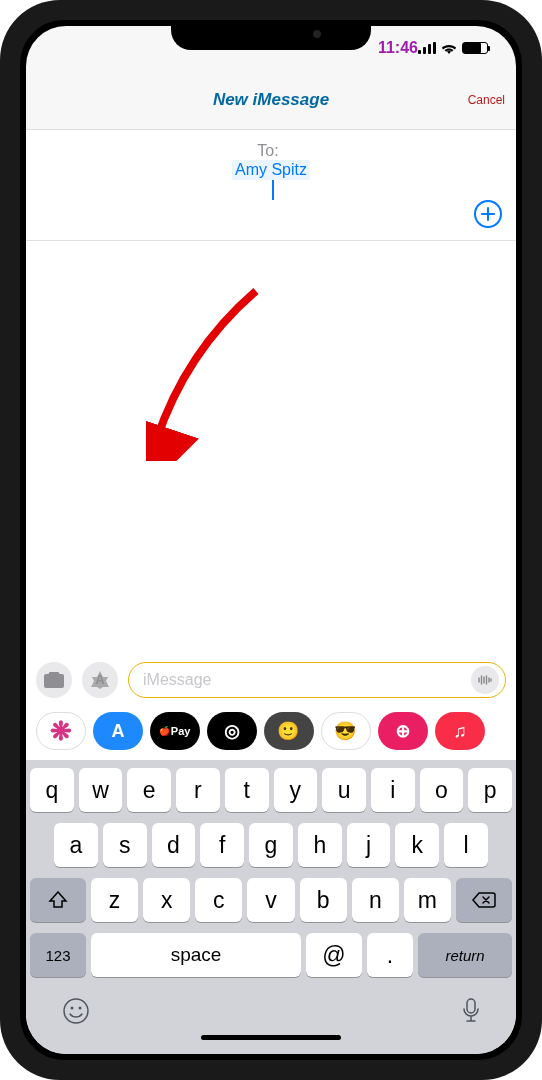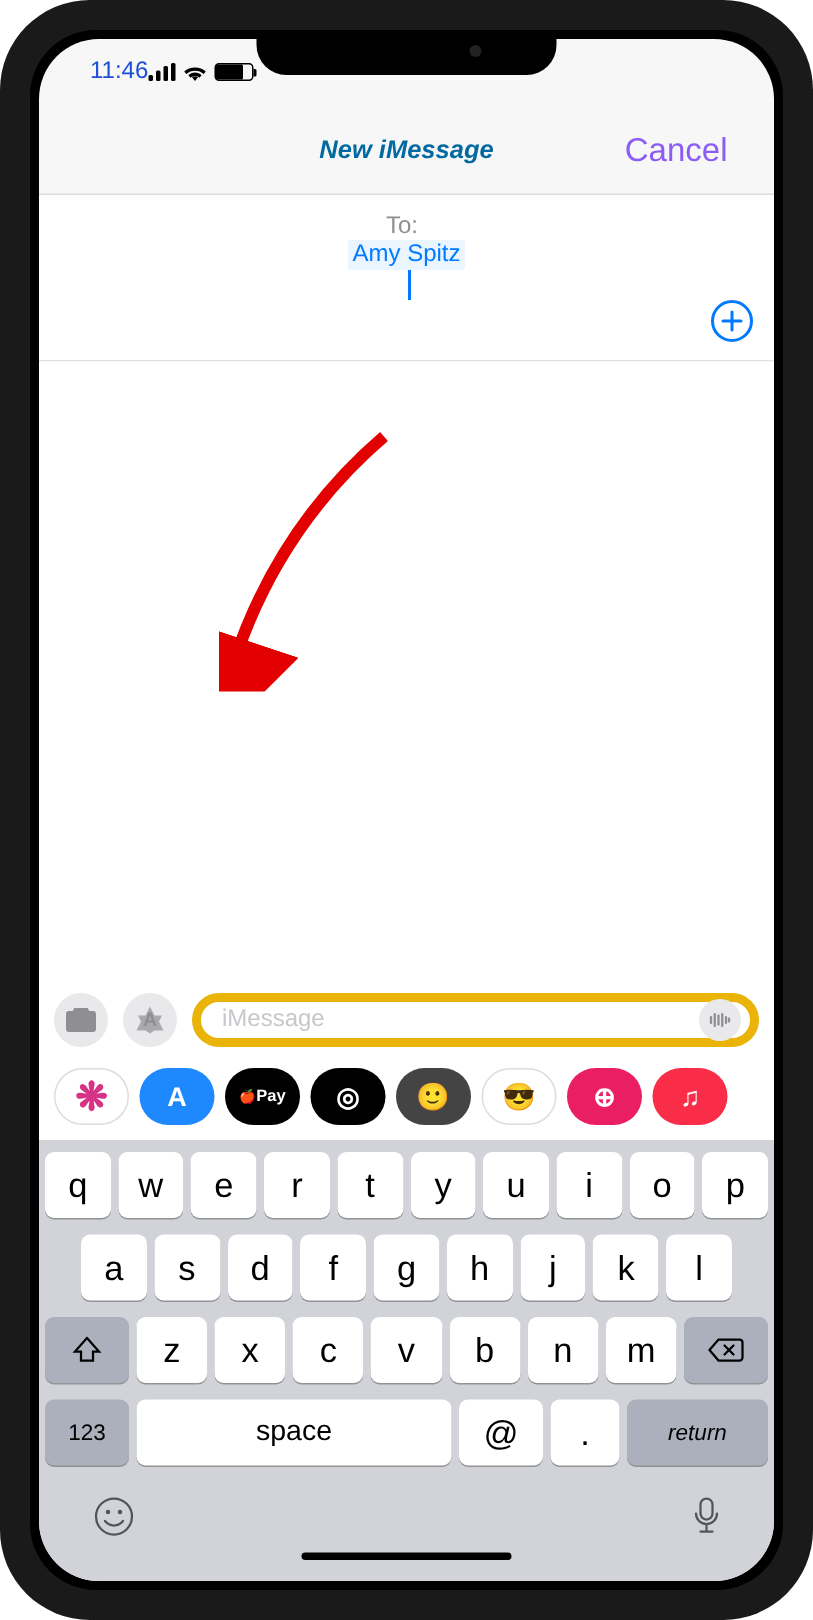--- a/index.html
+++ b/index.html
@@ -2,41 +2,41 @@
 <html><head>
 <meta charset="utf-8">
 <style>
 * { margin: 0; padding: 0; box-sizing: border-box; font-family: -apple-system, "Helvetica Neue", sans-serif; }
 body { background: #fff; display: flex; justify-content: center; }
 .phone-frame { width: 542px; height: 1080px; background: #1a1a1a; border-radius: 60px; padding: 20px; position: relative; }
 .phone-inner { width: 100%; height: 100%; background: #000; border-radius: 44px; padding: 6px; position: relative; }
 .notch { position: absolute; top: 0; left: 50%; transform: translateX(-50%); width: 200px; height: 30px; background: #000; border-radius: 0 0 20px 20px; z-index: 100; }
 .notch::after { content: ''; position: absolute; right: 50px; top: 10px; width: 8px; height: 8px; background: #222; border-radius: 50%; }
 .screen { width: 100%; height: 100%; background: #f7f7f7; border-radius: 40px; overflow: hidden; display: flex; flex-direction: column; position: relative; }
-.status-bar { height: 44px; display: flex; justify-content: flex-start; align-items: center; padding: 0 28px 0 34px; color: #1d4ed8; font-weight: 400; font-size: 16px; position: relative; z-index: 50; }
+.status-bar { height: 44px; display: flex; justify-content: flex-end; align-items: center; padding: 0 28px 0 34px; color: #a21caf; font-weight: 700; font-size: 16px; position: relative; z-index: 50; }
 .status-right { display: flex; gap: 5px; align-items: center; }
 .sig-bars { display: flex; gap: 2px; align-items: flex-end; }
 .sig-bar { width: 3px; background: #000; border-radius: 1px; }
 .wifi-icon { width: 16px; height: 12px; }
 .battery { width: 26px; height: 12px; border: 1px solid #000; border-radius: 3px; position: relative; }
 .battery::after { content: ''; position: absolute; right: -3px; top: 3px; width: 2px; height: 5px; background: #000; border-radius: 0 1px 1px 0; }
 .battery-fill { height: 100%; width: 75%; background: #000; border-radius: 1px; }
 .nav-bar { height: 60px; display: flex; align-items: center; justify-content: center; position: relative; background: #f7f7f7; border-bottom: 0.5px solid #ddd; }
 .nav-title { font-size: 17px; font-weight: 600; color: #0369a1; font-style: italic; }
-.nav-cancel { position: absolute; right: 31px; color: #8b5cf6; font-size: 22px; }
+.nav-cancel { position: absolute; right: 11px; color: #b91c1c; font-size: 12px; }
 .to-field { background: #fff; padding: 12px 14px; display: flex; align-items: center; border-bottom: 0.5px solid #e0e0e0; flex-direction: column; }
 .to-label { color: #8e8e93; font-size: 16px; margin-right: 6px; }
 .recipient { color: #007aff; font-size: 16px; background: rgba(0,122,255,0.08); padding: 1px 3px; border-radius: 2px; }
 .cursor { width: 2px; height: 20px; background: #007aff; margin-left: 4px; }
 .add-contact { margin-left: auto; width: 28px; height: 28px; border: 2px solid #007aff; border-radius: 50%; display: flex; align-items: center; justify-content: center; color: #007aff; font-size: 20px; font-weight: 300; }
 .conversation { flex: 1; background: #fff; position: relative; }
 .arrow { position: absolute; top: 40px; left: 120px; }
 .input-bar { display: flex; align-items: center; padding: 8px 10px; gap: 10px; background: #fff; }
 .icon-btn { width: 36px; height: 36px; background: #e9e9eb; border-radius: 50%; display: flex; align-items: center; justify-content: center; color: #8e8e93; }
-.msg-input { flex: 1; height: 36px; border: 6px solid #eab308; border-radius: 18px; display: flex; align-items: center; padding: 0 6px 0 14px; background: #fff; }
+.msg-input { flex: 1; height: 36px; border: 1px solid #eab308; border-radius: 18px; display: flex; align-items: center; padding: 0 6px 0 14px; background: #fff; }
 .msg-placeholder { color: #c7c7cc; font-size: 16px; flex: 1; }
 .audio-btn { width: 28px; height: 28px; background: #e9e9eb; border-radius: 50%; display: flex; align-items: center; justify-content: center; }
 .app-drawer { display: flex; gap: 7px; padding: 6px 10px 10px; background: #fff; }
 .app-icon { width: 50px; height: 38px; border-radius: 19px; display: flex; align-items: center; justify-content: center; font-size: 18px; color: #fff; font-weight: bold; }
 .keyboard { background: #d1d3d9; padding: 8px 4px 4px; }
 .kb-row { display: flex; justify-content: center; gap: 5px; margin-bottom: 11px; }
 .key { background: #fff; border-radius: 6px; height: 44px; flex: 1; display: flex; align-items: center; justify-content: center; font-size: 23px; color: #000; box-shadow: 0 1px 0 rgba(0,0,0,0.3); }
 .key-wide { flex: 0 0 56px; background: #abb0bc; }
 .kb-row-2 { padding: 0 24px; }
 .kb-bottom { display: flex; gap: 5px; margin-bottom: 8px; }

